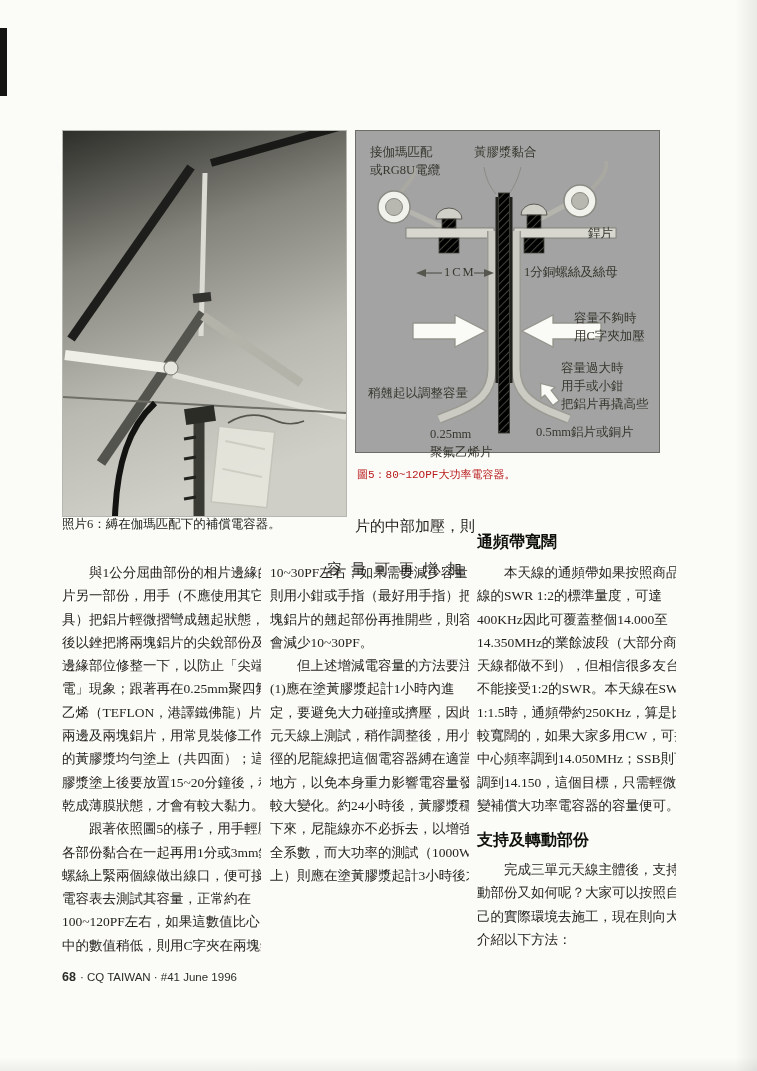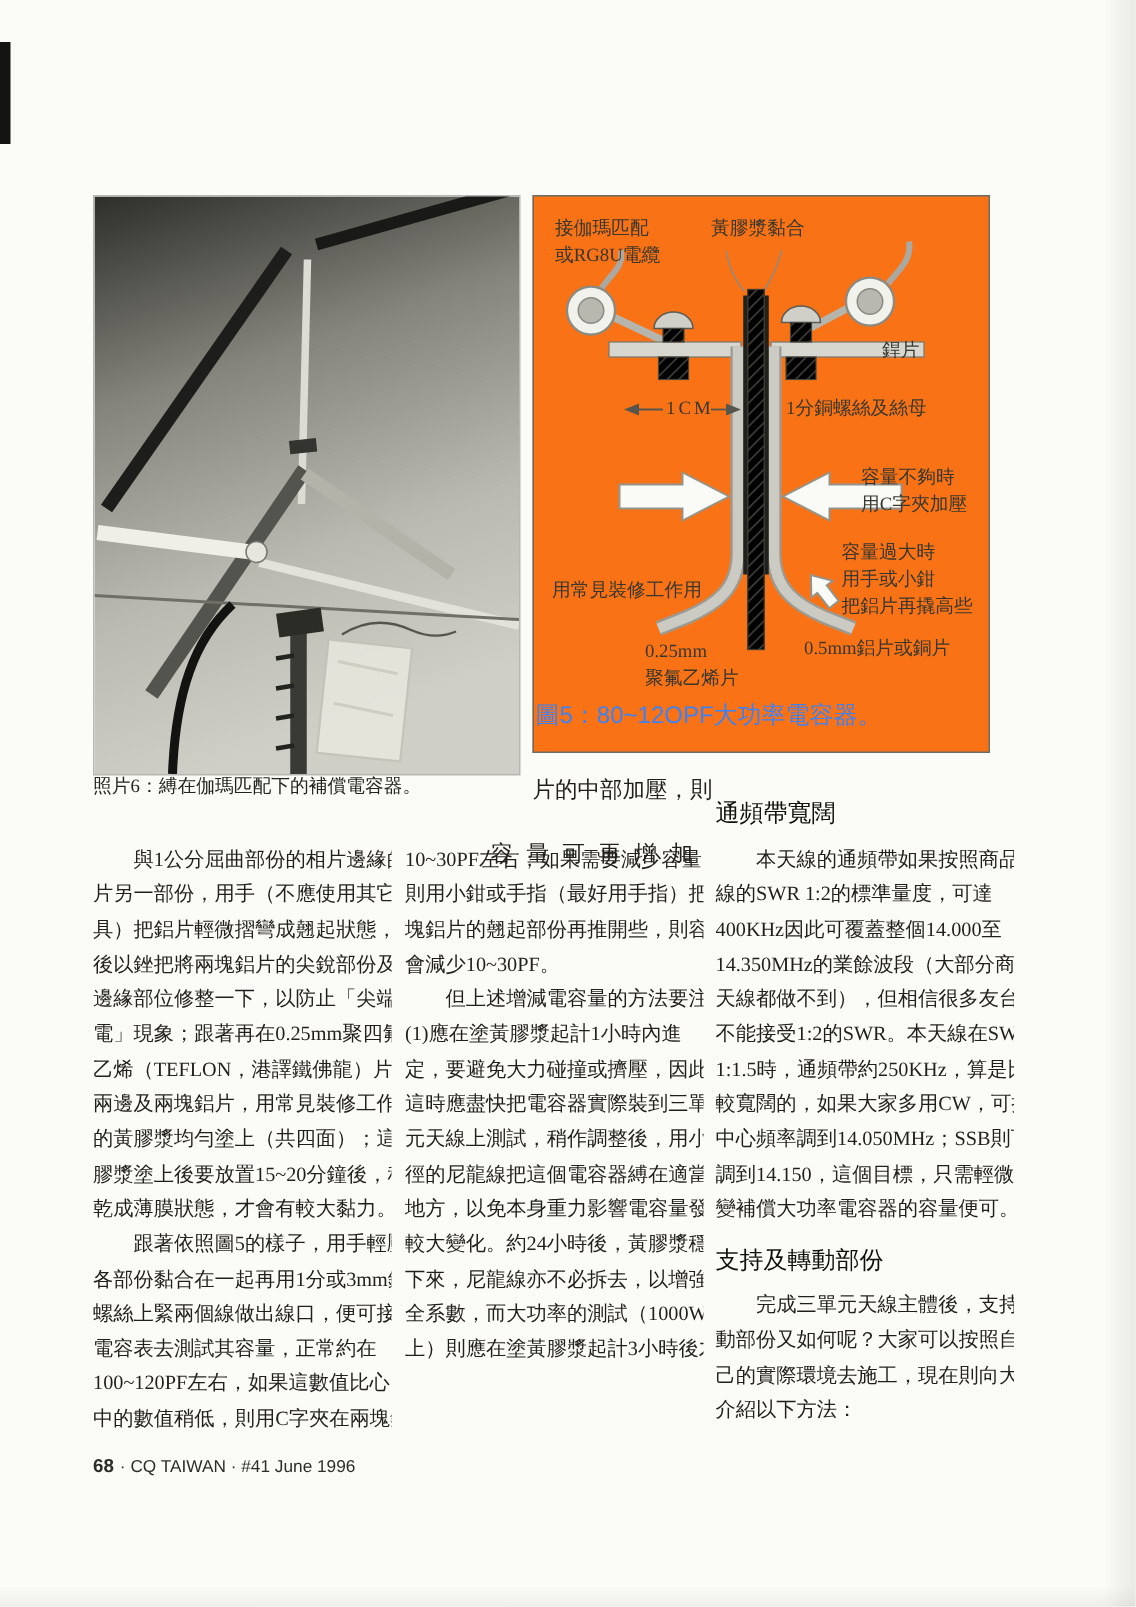--- a/index.html
+++ b/index.html
@@ -11,38 +11,38 @@
                 background:linear-gradient(to bottom,rgba(0,0,0,0),rgba(0,0,0,0.05));}
   .artifact{position:absolute;left:0;top:28px;width:7px;height:68px;background:#141412;}
 
   
   .photo{position:absolute;left:62px;top:130px;width:283px;height:385px;border:1px solid #b7b7b1;}
   .photo svg{display:block;}
   .photo-caption{position:absolute;left:62px;top:516px;width:260px;
                  font-family:Liberation Serif, serif;font-size:12.5px;color:#23231f;white-space:nowrap;}
 
   
-  .figure-box{position:absolute;left:355px;top:130px;width:305px;height:372px;
-              border:1.4px solid #6d6d67;background:#f97316;box-sizing:border-box;}
+  .figure-box{position:absolute;left:355px;top:130px;width:305px;height:323px;
+              border:1.4px solid #6d6d67;background:#a3a3a3;box-sizing:border-box;}
   .figure-box svg{position:absolute;left:0;top:0;}
   .dlabel{position:absolute;font-size:12.5px;line-height:18px;color:#37372f;white-space:nowrap;}
   .figure-caption{position:absolute;left:357px;top:467px;width:300px;
-                  font-family:Liberation Sans, sans-serif;font-size:16px;color:#3b82f6;white-space:nowrap;}
+                  font-family:Liberation Mono, monospace;font-size:11px;color:#b91c1c;white-space:nowrap;}
 
   
   .col{position:absolute;width:199px;font-size:13.5px;color:#201f1c;}
   .tline{height:23.3px;line-height:23.3px;white-space:nowrap;overflow:hidden;}
   .col1{left:62px;top:561px;}
   .col2{left:270px;top:561px;}
   .col3-p1{left:477px;top:561px;}
   .col3-p2{left:477px;top:858px;}
   .wrapline{position:absolute;font-size:15px;color:#201f1c;white-space:nowrap;}
   .wrap1{left:355px;top:517px;}
   .wrap2{left:327px;top:540px;letter-spacing:9px;margin-top:20px;}
-  .heading{position:absolute;font-family:"Liberation Sans",sans-serif;font-weight:normal;
+  .heading{position:absolute;font-family:"Liberation Sans",sans-serif;font-weight:bold;
            font-size:16px;color:#0f0f0c;white-space:nowrap;}
   .h1{left:477px;top:532px;}
   .h2{left:477px;top:830px;}
 
   
   .footer{position:absolute;left:62px;top:970px;font-family:"Liberation Sans",sans-serif;
           font-size:11.5px;color:#2c2c28;white-space:nowrap;}
   .footer .pg{font-weight:bold;font-size:12.5px;margin-right:4px;}
 </style>
 </head>
@@ -165,21 +165,21 @@
     <div class="dlabel" style="left:168px;top:132px;">1分銅螺絲及絲母</div>
     <div class="dlabel" style="left:218px;top:178px;">
       <div>容量不夠時</div>
       <div>用C字夾加壓</div>
     </div>
     <div class="dlabel" style="left:205px;top:228px;">
       <div>容量過大時</div>
       <div>用手或小鉗</div>
       <div>把鋁片再撬高些</div>
     </div>
-    <div class="dlabel" style="left:12px;top:253px;">用常見裝修工作用</div>
+    <div class="dlabel" style="left:12px;top:253px;">稍翹起以調整容量</div>
     <div class="dlabel" style="left:74px;top:294px;">
       <div>0.25mm</div>
       <div>聚氟乙烯片</div>
     </div>
     <div class="dlabel" style="left:180px;top:292px;">0.5mm鋁片或銅片</div>
   </div>
   <div class="figure-caption">圖5：80~12OPF大功率電容器。</div>
 
   <div class="col col1">
       <div class="tline">　　與1公分屈曲部份的相片邊緣的鋁</div>
@@ -204,21 +204,20 @@
   <div class="wrapline wrap1">片的中部加壓，則</div>
   <div class="wrapline wrap2">容量可再增加</div>
   <div class="col col2">
       <div class="tline">10~30PF左右；如果需要減少容量，</div>
       <div class="tline">則用小鉗或手指（最好用手指）把兩</div>
       <div class="tline">塊鋁片的翹起部份再推開些，則容量</div>
       <div class="tline">會減少10~30PF。</div>
       <div class="tline">　　但上述增減電容量的方法要注意</div>
       <div class="tline">(1)應在塗黃膠漿起計1小時內進</div>
       <div class="tline">定，要避免大力碰撞或擠壓，因此，</div>
-      <div class="tline">這時應盡快把電容器實際裝到三單</div>
       <div class="tline">元天線上測試，稍作調整後，用小直</div>
       <div class="tline">徑的尼龍線把這個電容器縛在適當</div>
       <div class="tline">地方，以免本身重力影響電容量發生</div>
       <div class="tline">較大變化。約24小時後，黃膠漿穩定</div>
       <div class="tline">下來，尼龍線亦不必拆去，以增強安</div>
       <div class="tline">全系數，而大功率的測試（1000W以</div>
       <div class="tline">上）則應在塗黃膠漿起計3小時後才</div>
     </div>
 
   <div class="heading h1">通頻帶寬闊</div>

